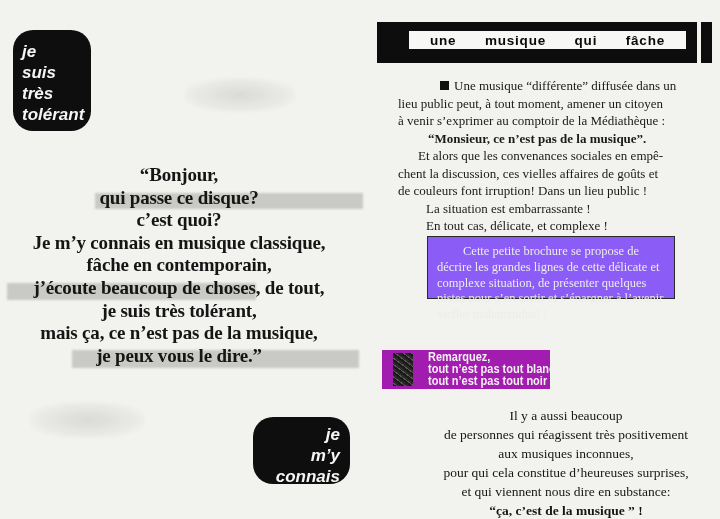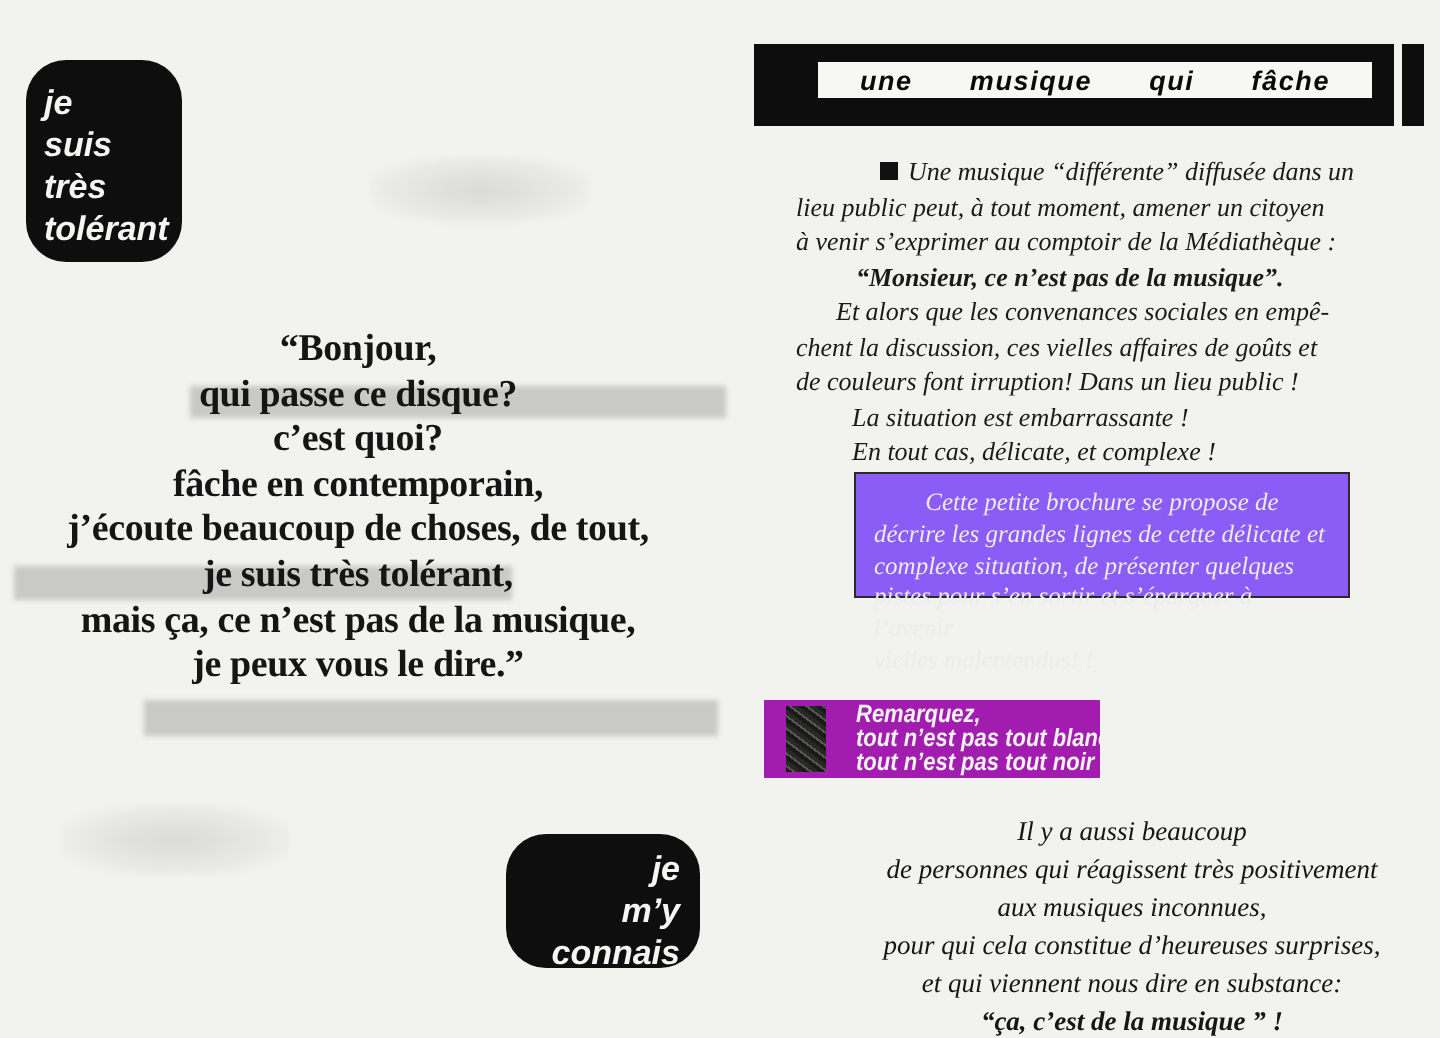--- a/index.html
+++ b/index.html
@@ -102,35 +102,36 @@
   </div>
 
   <div class="abs hl hl-1"></div>
   <div class="abs hl hl-2"></div>
   <div class="abs hl hl-3"></div>
 
   <div class="abs quote">
     <div>“Bonjour,</div>
     <div>qui passe ce disque?</div>
     <div>c’est quoi?</div>
+    <div>Je m’y connais en musique classique,</div>
     <div>fâche en contemporain,</div>
     <div>j’écoute beaucoup de choses, de tout,</div>
     <div>je suis très tolérant,</div>
     <div>mais ça, ce n’est pas de la musique,</div>
     <div>je peux vous le dire.”</div>
   </div>
 
   <div class="abs black-box box-connais">
     <div>je</div>
     <div>m’y</div>
     <div>connais</div>
   </div>
 </div>
 
-<div class="abs" style="left:365px;top:0;width:355px;height:519px;font-style:italic;">
+<div class="abs" style="left:365px;top:0;width:355px;height:519px;">
 
   <div class="abs header-bar" style="left:12px;top:22px;">
     <div class="header-inner">une musique qui fâche</div>
   </div>
   <div class="abs" style="left:336px;top:22px;width:11px;height:41px;background:#0d0d0d;"></div>
 
   <div class="abs para1" style="left:33px;top:77px;width:288px;">
     <div class="l ind-lg"><span class="bullet"></span><span>Une musique “différente” diffusée dans un</span></div>
     <div class="l">lieu public peut, à tout moment, amener un citoyen</div>
     <div class="l">à venir s’exprimer au comptoir de la Médiathèque :</div>

